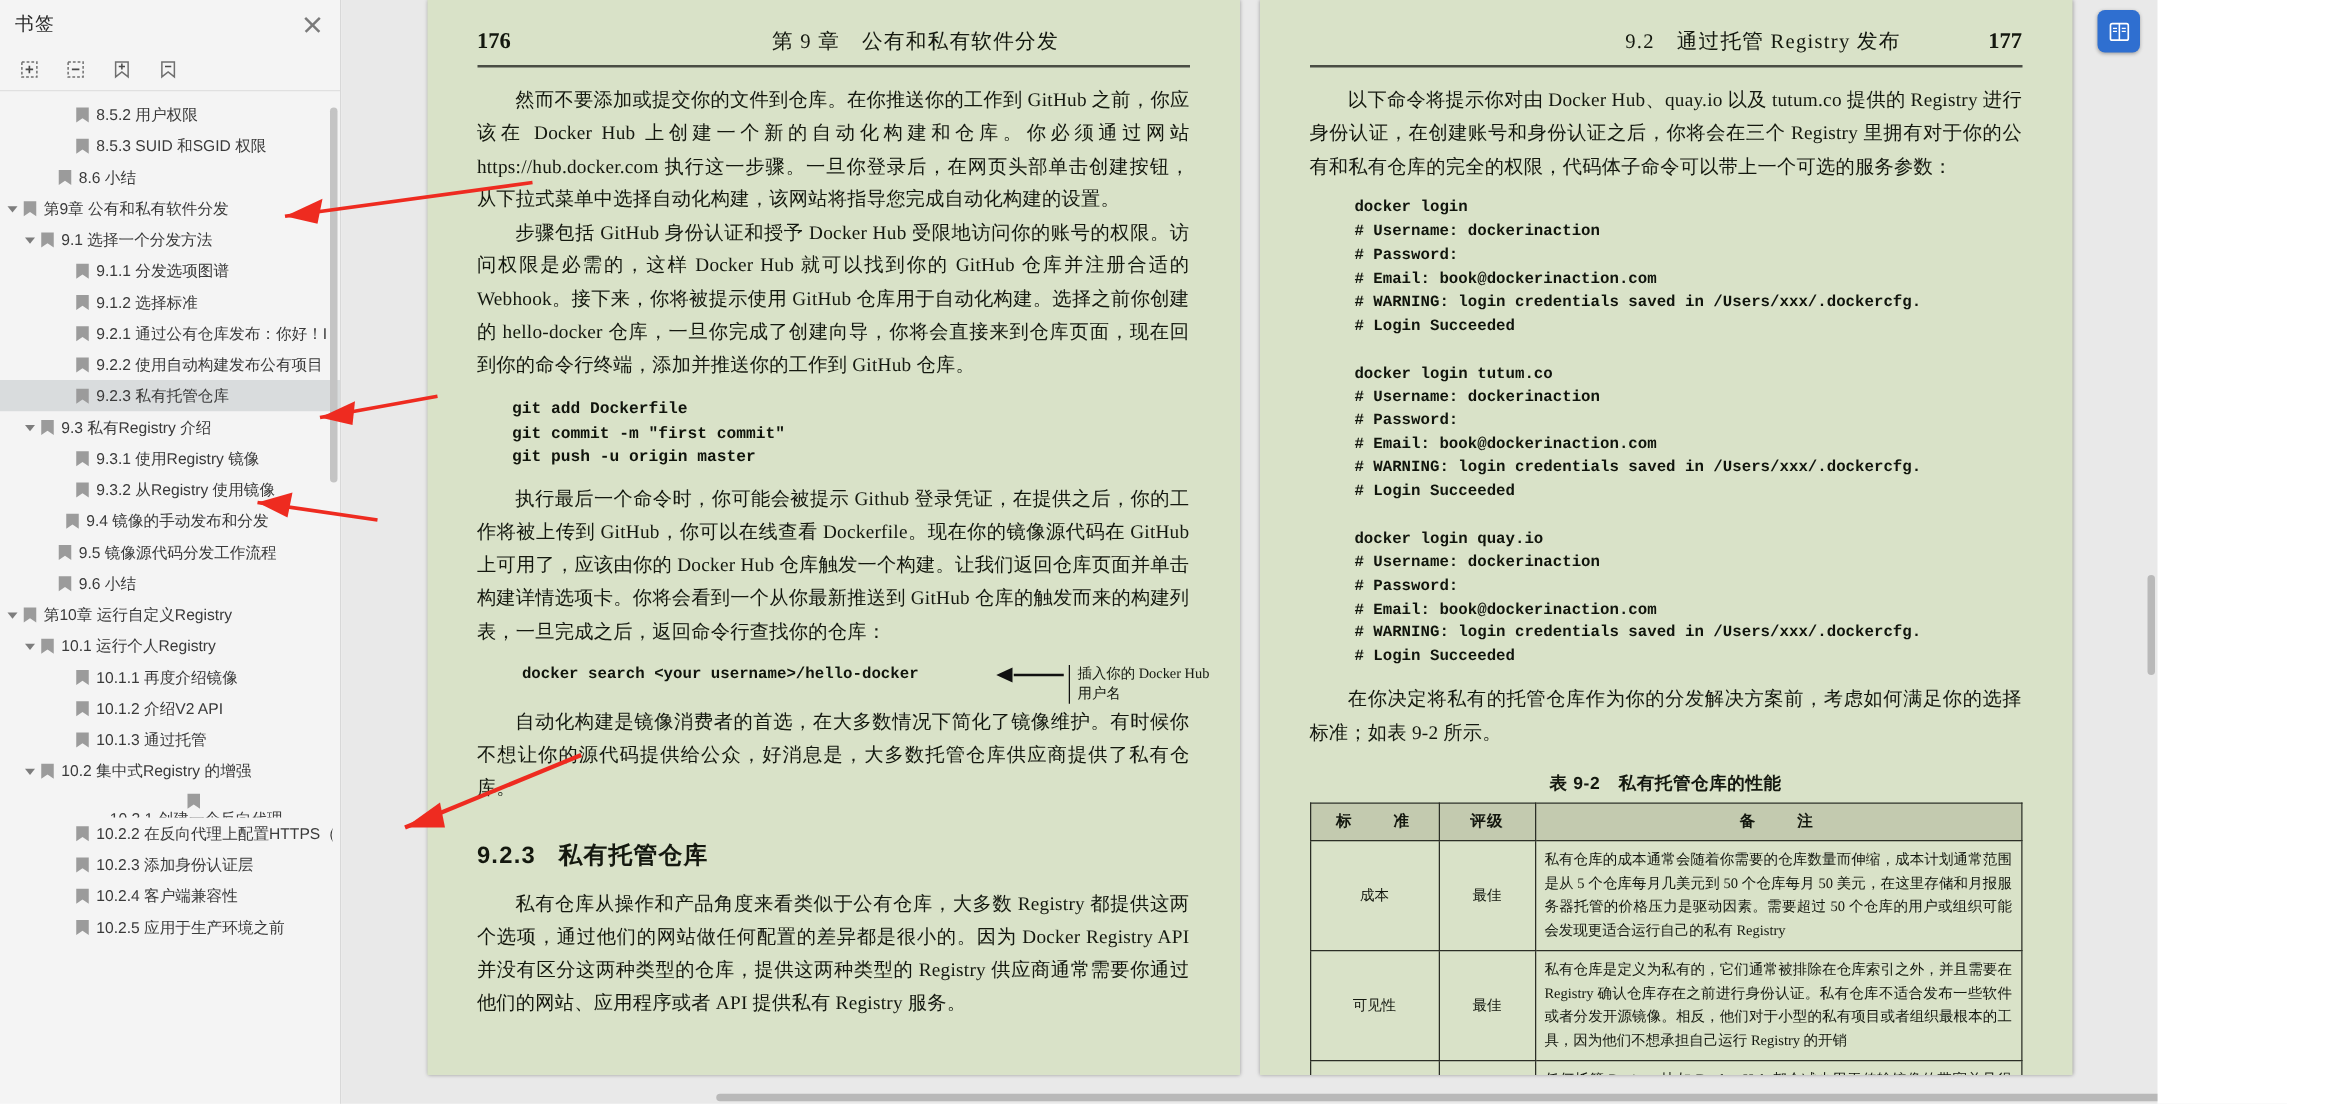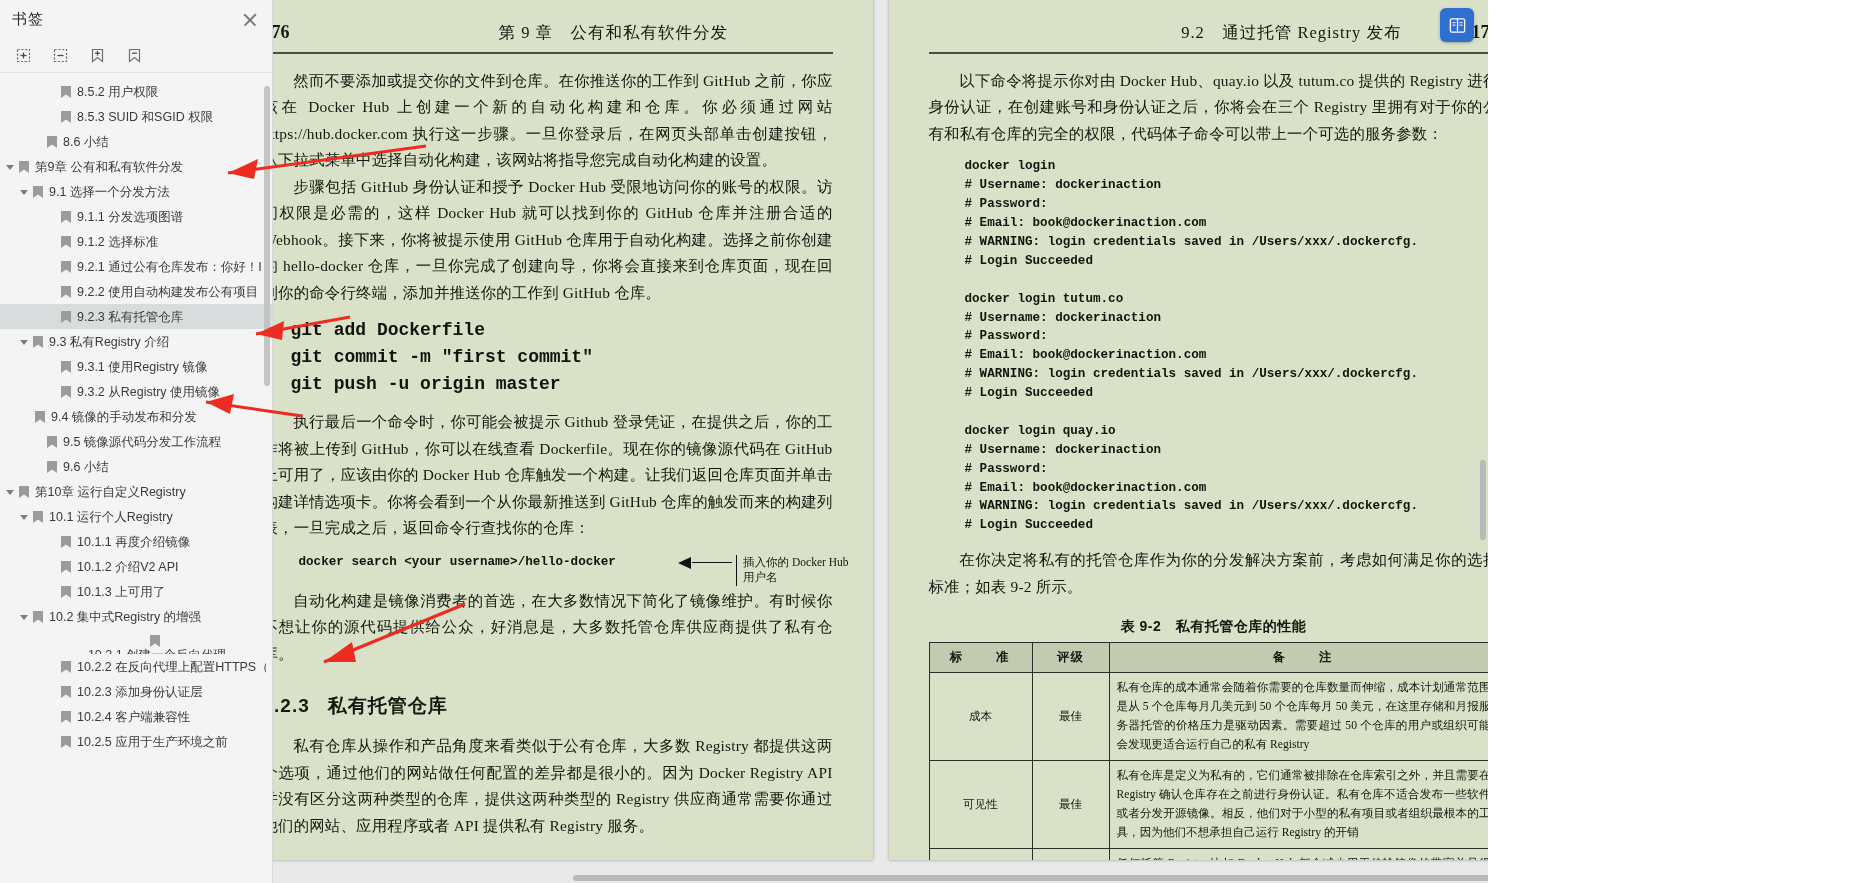--- a/index.html
+++ b/index.html
@@ -1,21 +1,21 @@
 <!DOCTYPE html>
 <html><head>
 <meta charset="utf-8">
 <style>
   html,body{margin:0;padding:0;}
   body{
     width:1867px;height:883px;overflow:hidden;
     font-family:"Liberation Sans","DejaVu Sans",sans-serif;
     background:#ffffff;
   }
-  .app{position:relative;width:1488px;height:883px;display:flex;background:#fff;}
+  .app{position:relative;width:1726px;height:883px;display:flex;background:#fff;}
 
   
   .sidebar{
     width:272px;min-width:272px;height:883px;
     background:#f4f4f4;border-right:1px solid #d8d8d8;
     position:relative;display:flex;flex-direction:column;
   }
   .sb-header{
     height:38px;display:flex;align-items:center;
     padding:0 12px;position:relative;
@@ -93,21 +93,21 @@
   .runhead.right .rtxt{margin-left:auto;letter-spacing:1px;}
   .runhead.right .pno{font-weight:bold;font-size:18px;margin-left:70px;}
   .rule{height:2px;background:#4a4d44;margin:4px 0 14px 0;}
 
   p.body{
     margin:0 0 0 0;font-size:15.4px;line-height:1.72;text-align:justify;
     text-indent:2em;letter-spacing:.2px;
   }
   .code{
     font-family:"Liberation Mono","DejaVu Sans Mono",monospace;
-    font-size:18px;line-height:1.5;font-weight:bold;
+    font-size:13px;line-height:1.5;font-weight:bold;
     white-space:pre;margin:11px 0 11px 28px;color:#10140c;
   }
   .code.small{font-size:12.6px;margin-left:36px;}
   h3.sec{
     font-family:"Liberation Sans","DejaVu Sans",sans-serif;
     font-size:19px;font-weight:bold;margin:26px 0 14px 0;letter-spacing:1px;
   }
   h3.sec .num{margin-right:18px;}
 
   
@@ -312,21 +312,21 @@
         </div>
         <div class="bm-row" style="padding-left: 48px;">
           <span class="caret"></span>
           <span class="bmicon">
             <svg width="12" height="14" viewBox="0 0 12 14">
               <path d="M1 1 H11 V13 L6 9.5 L1 13 Z" fill="#9b9b9b"></path>
             </svg>
           </span>
           <span class="bm-label">9.3.2  从Registry 使用镜像</span>
         </div>
-        <div class="bm-row" style="padding-left: 22px;">
+        <div class="bm-row" style="padding-left: 40px;">
           <span class="caret"></span>
           <span class="bmicon">
             <svg width="12" height="14" viewBox="0 0 12 14">
               <path d="M1 1 H11 V13 L6 9.5 L1 13 Z" fill="#9b9b9b"></path>
             </svg>
           </span>
           <span class="bm-label">9.4  镜像的手动发布和分发</span>
         </div>
         <div class="bm-row" style="padding-left: 34px;">
           <span class="caret"></span>
@@ -382,21 +382,21 @@
           </span>
           <span class="bm-label">10.1.2  介绍V2 API</span>
         </div>
         <div class="bm-row" style="padding-left: 48px;">
           <span class="caret"></span>
           <span class="bmicon">
             <svg width="12" height="14" viewBox="0 0 12 14">
               <path d="M1 1 H11 V13 L6 9.5 L1 13 Z" fill="#9b9b9b"></path>
             </svg>
           </span>
-          <span class="bm-label">10.1.3  上可用了</span>
+          <span class="bm-label">10.1.3  通过托管</span>
         </div>
         <div class="bm-row" style="padding-left: 20px;">
           <span class="caret open"></span>
           <span class="bmicon">
             <svg width="12" height="14" viewBox="0 0 12 14">
               <path d="M1 1 H11 V13 L6 9.5 L1 13 Z" fill="#9b9b9b"></path>
             </svg>
           </span>
           <span class="bm-label">10.2  集中式Registry 的增强</span>
         </div>

